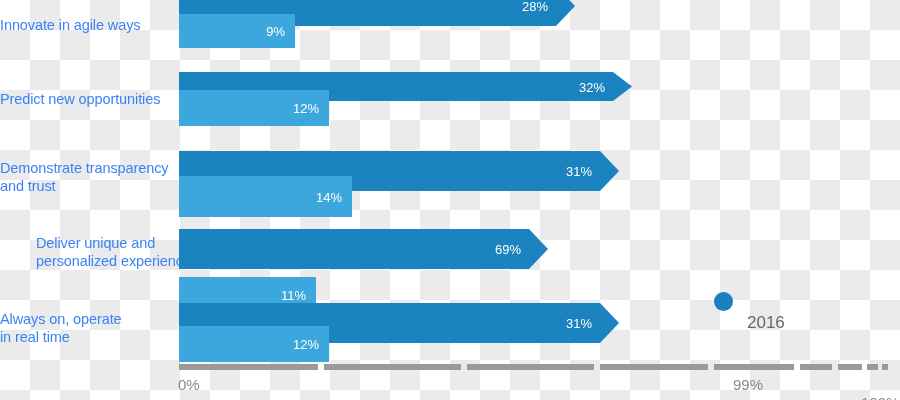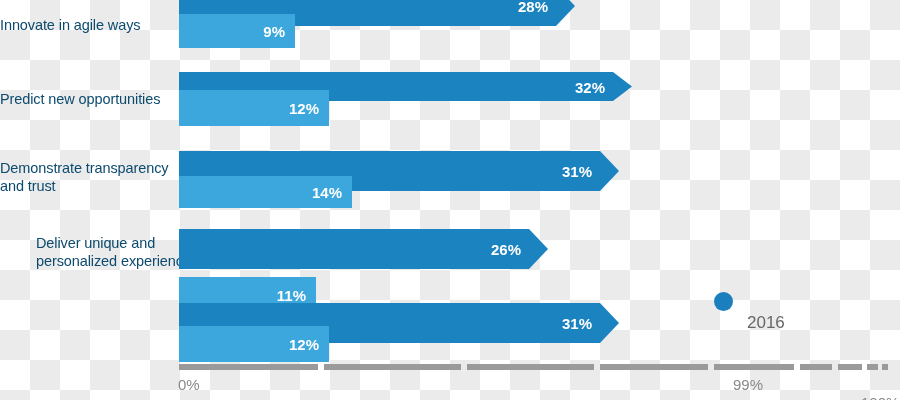--- a/index.html
+++ b/index.html
@@ -28,21 +28,21 @@
     top: 0;
     width: 900px;
     height: 400px;
   }
 
   
   .cat-label {
     position: absolute;
     left: 0px;
     width: 172px;
-    color: #0c4a6e;
+    color: #3b82f6;
     font-size: 14.5px;
     line-height: 17.5px;
     letter-spacing: -0.1px;
     white-space: pre-line;
     text-align: left;
   }
 
   
   .row {
     position: absolute;
@@ -61,24 +61,23 @@
     clip-path: polygon(0 0, calc(100% - 19px) 0, 100% 50%, calc(100% - 19px) 100%, 0 100%);
   }
   .bar-light {
     position: relative;
     height: 100%;
     background: #3ba7dd;
   }
   .bar-value {
     position: absolute;
     color: #ffffff;
-    font-size: 15px;
+    font-size: 13px;
     line-height: 1;
     white-space: nowrap;
-    font-weight: bold;
   }
   .bar-value.dark-val {
     right: 27px;
     top: 50%;
     transform: translateY(-50%);
   }
   .bar-value.light-val {
     right: 10px;
     top: 50%;
     transform: translateY(-50%);
@@ -137,20 +136,22 @@
   <div class="cat-label" style="top:17px;">Innovate in agile ways</div>
 
   <div class="cat-label" style="top:91px;">Predict new opportunities</div>
 
   <div class="cat-label" style="top:160px;">Demonstrate transparency
 and trust</div>
 
   <div class="cat-label" style="top:235px;padding-left:36px;">Deliver unique and
 personalized experiences</div>
 
+  <div class="cat-label" style="top:311px;">Always on, operate
+in real time</div>
 
   <div class="row">
     <div class="bar-dark-wrap" style="top:-14px;height:40px;width:396px;">
       <div class="bar-dark">
         <span class="bar-value dark-val">28%</span>
       </div>
     </div>
     <div class="bar-light-wrap" style="top:14px;height:34px;width:116px;">
       <div class="bar-light">
         <span class="bar-value light-val">9%</span>
@@ -170,31 +171,31 @@
       </div>
     </div>
   </div>
 
   <div class="row">
     <div class="bar-dark-wrap" style="top:151px;height:40px;width:440px;">
       <div class="bar-dark">
         <span class="bar-value dark-val">31%</span>
       </div>
     </div>
-    <div class="bar-light-wrap" style="top:176px;height:32px;width:173px;">
+    <div class="bar-light-wrap" style="top:176px;height:41px;width:173px;">
       <div class="bar-light">
         <span class="bar-value light-val">14%</span>
       </div>
     </div>
   </div>
 
   <div class="row">
     <div class="bar-dark-wrap" style="top:229px;height:40px;width:369px;">
       <div class="bar-dark">
-        <span class="bar-value dark-val">26%</span>
+        <span class="bar-value dark-val">69%</span>
       </div>
     </div>
     <div class="bar-light-wrap" style="top:249px;height:36px;width:137px;margin-top:28px;">
       <div class="bar-light">
         <span class="bar-value light-val">11%</span>
       </div>
     </div>
   </div>
 
   <div class="row">

